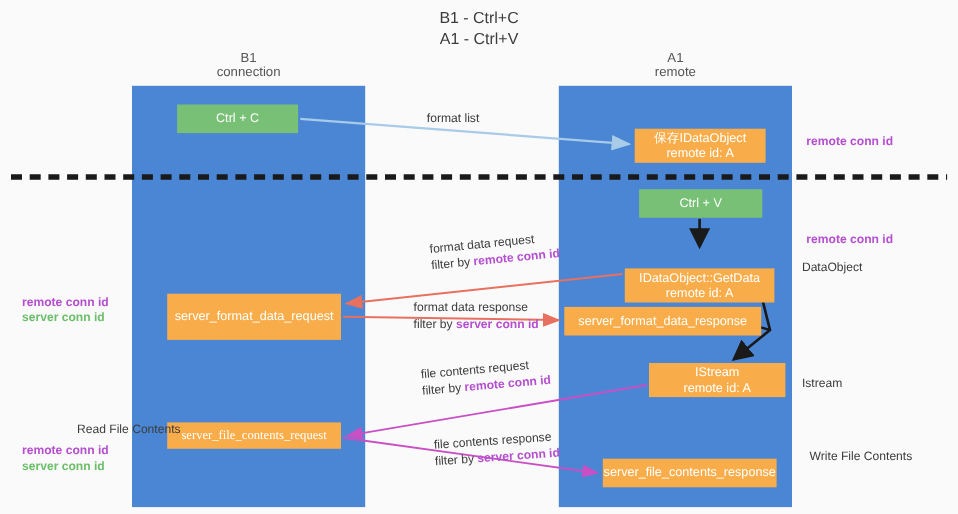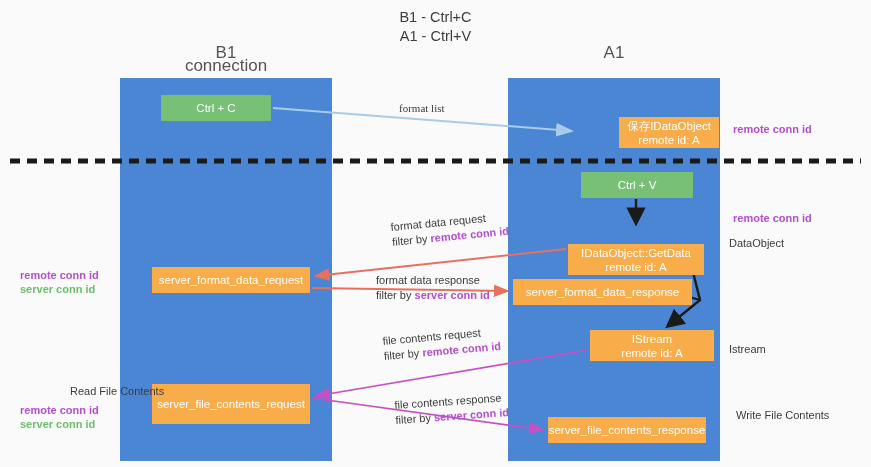--- a/index.html
+++ b/index.html
@@ -10,21 +10,21 @@
   }
   .stage{position:absolute;inset:0;}
 
   
   .lane{position:absolute;background:#4a86d4;}
   #lane-b1{left:120px;top:78px;width:212px;height:383px;}
   #lane-a1{left:508px;top:78px;width:212px;height:383px;}
 
   
   .lane-head{
-    position:absolute;text-align:center;font-size:17px;
+    position:absolute;text-align:center;font-size:12px;
     line-height:13px;color:#555;width:212px;
   }
   #head-b1{left:120px;top:46px;}
   #head-a1{left:508px;top:46px;}
   .lane-head .l1{display:block;}
   .lane-head .l2{display:block;}
 
   
   #title{
     position:absolute;left:0;top:8px;width:871px;text-align:center;
@@ -38,37 +38,37 @@
     align-items:center;justify-content:center;
     color:#fff;font-size:11.5px;line-height:14px;text-align:center;
     box-sizing:border-box;padding:3px 6px;
   }
   .box span{display:block;white-space:nowrap;}
   .green{background:#77c075;}
   .orange{background:#f9a council;}
   .orange{background:#f9ad4a;}
 
   #box-ctrlc{left:161px;top:95px;width:110px;height:26px;}
-  #box-idataobject{left:577px;top:117px;width:100px;height:31px;margin-left:42px;}
+  #box-idataobject{left:577px;top:117px;width:119px;height:31px;}
   #box-ctrlv{left:581px;top:172px;width:112px;height:26px;}
   #box-getdata{left:568px;top:228px;width:136px;height:31px;margin-top:16px;}
-  #box-sfdreq{left:152px;top:267px;width:158px;height:26px;}
+  #box-sfdreq{left:152px;top:267px;width:158px;height:42px;}
   #box-sfdresp{left:513px;top:279px;width:179px;height:26px;}
   #box-istream{left:590px;top:330px;width:124px;height:31px;}
-  #box-sfcreq{left:152px;top:384px;width:158px;height:40px;}
+  #box-sfcreq{left:152px;top:384px;width:158px;height:24px;font-family:Liberation Serif, serif;}
   #box-sfcresp{left:548px;top:417px;width:158px;height:26px;}
 
   
   .ann{position:absolute;font-size:11px;line-height:15px;white-space:nowrap;}
   .ann .row{display:block;}
   .purple{color:#b54fd0;font-weight:bold;}
   .greenid{color:#6cbf6a;font-weight:bold;}
   .plain{color:#3c3c3c;}
 
-  #ann-formatlist{left:399px;top:101px;font-family:Liberation Serif, serif;}
+  #ann-formatlist{left:388px;top:101px;}
   #ann-fdreq{left:390px;top:220px;transform:rotate(-5.5deg);transform-origin:left top;}
   #ann-fdresp{left:376px;top:273px;}
   #ann-fcreq{left:382px;top:334px;transform:rotate(-5deg);transform-origin:left top;}
   #ann-fcresp{left:394px;top:398px;transform:rotate(-4deg);transform-origin:left top;}
 
   
   .side{position:absolute;font-size:11px;line-height:14px;white-space:nowrap;}
   .side .row{display:block;}
   #side-remote-1{left:733px;top:122px;}
   #side-remote-2{left:733px;top:211px;}
@@ -90,20 +90,21 @@
     <span>B1 - Ctrl+C</span>
     <span>A1 - Ctrl+V</span>
   </div>
 
   <div class="lane-head" id="head-b1">
     <span class="l1">B1</span>
     <span class="l2">connection</span>
   </div>
   <div class="lane-head" id="head-a1">
     <span class="l1">A1</span>
+    <span class="l2">remote</span>
   </div>
 
   <div class="lane" id="lane-b1"></div>
   <div class="lane" id="lane-a1"></div>
 
   <svg class="overlay">
     <defs>
       <marker id="ah-blue" markerWidth="9" markerHeight="7" refX="8" refY="3.5" orient="auto">
         <polygon points="0 0, 9 3.5, 0 7" fill="#a8cbe8"></polygon>
       </marker>

